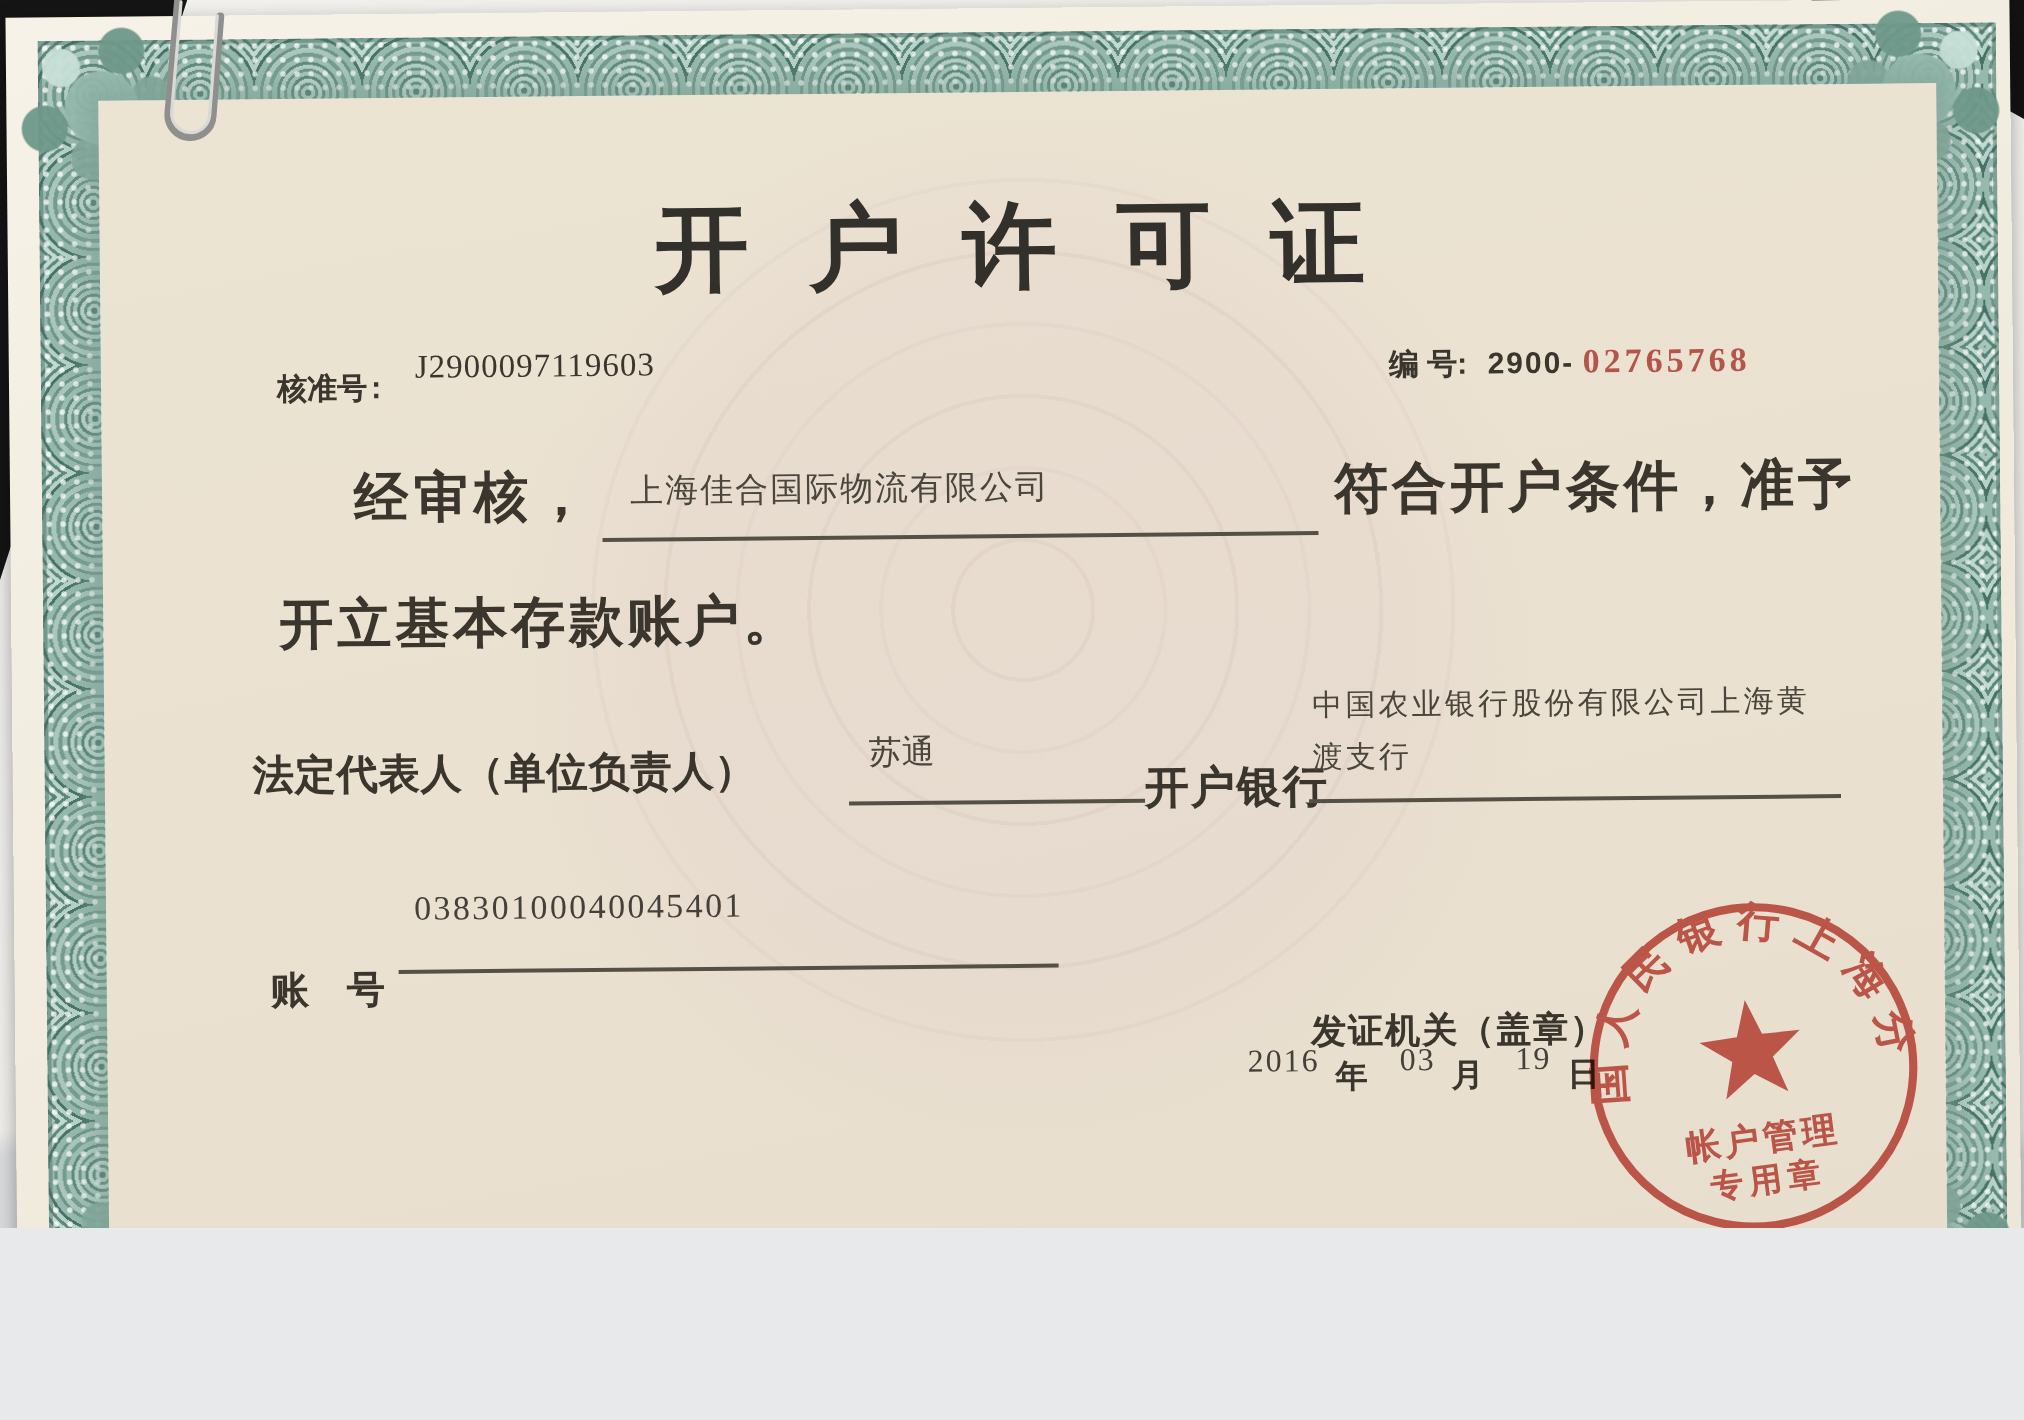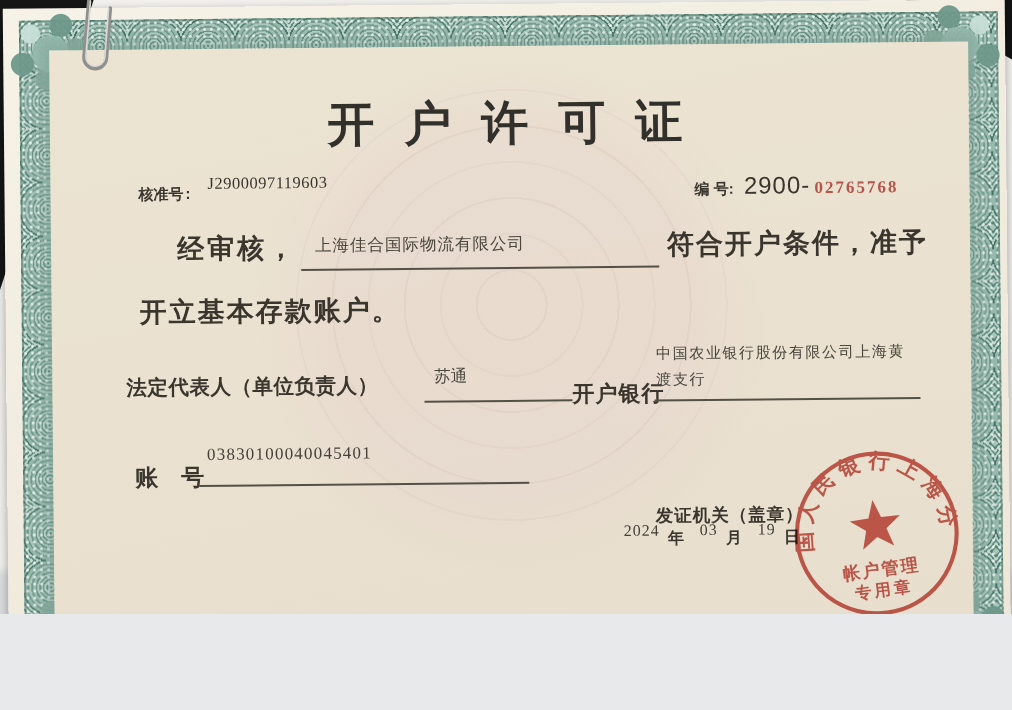--- a/index.html
+++ b/index.html
@@ -92,42 +92,42 @@
   .cert-title{
     left:0;right:0;top:88px;text-align:center;
     font-family:"Liberation Serif","DejaVu Serif",serif;
     font-weight:bold;font-size:47px;letter-spacing:30px;text-indent:30px;
     color:#32302a;
   }
   .lbl{font-weight:bold;}
   .approval-label{left:134px;top:178px;font-size:15px;font-family:Liberation Mono, monospace;}
   .approval-value{left:203px;top:167px;font-size:16.5px;letter-spacing:.5px;}
   .serial-row{left:690px;top:170px;font-size:15px;}
-  .serial-row .pfx{font-size:24px;font-weight:normal;letter-spacing:1px;margin-left:6px;}
+  .serial-row .pfx{font-size:15px;font-weight:bold;letter-spacing:1px;margin-left:6px;}
   .serial-row .red{color:#b5544a;font-family:"Liberation Serif","DejaVu Serif",serif;
      font-size:17px;letter-spacing:2px;font-weight:bold;}
   .audit-prefix{left:172px;top:224px;font-size:27px;font-weight:bold;letter-spacing:3px;}
   .company-line{
     left:296px;top:226px;width:358px;height:37px;
     border-bottom:2px solid #555046;
   }
   .company-name{position:absolute;left:14px;top:3px;font-size:16.5px;letter-spacing:1px;color:#4a463c;}
   .audit-suffix{left:662px;top:224px;font-size:27px;font-weight:bold;letter-spacing:2px;}
   .audit-line2{left:134px;top:287px;font-size:27px;font-weight:bold;letter-spacing:2px;}
   .legalrep-label{left:120px;top:366px;font-size:20.5px;letter-spacing:.5px;}
   .legalrep-line{left:418px;top:360px;width:148px;height:36px;border-bottom:2px solid #555046;}
   .legalrep-name{position:absolute;left:10px;top:1px;font-size:16.5px;color:#4a463c;font-family:Liberation Serif, serif;}
   .bank-label{left:566px;top:366px;font-size:22px;letter-spacing:1px;margin-top:10px;}
   .bank-line{left:648px;top:338px;width:266px;height:59px;border-bottom:2px solid #555046;}
   .bank-name{
     position:absolute;left:2px;top:0;width:258px;
     font-size:15px;line-height:26px;letter-spacing:1.6px;
     color:#4a463c;white-space:normal;
   }
-  .account-label{left:128px;top:455px;font-size:23px;}
+  .account-label{left:128px;top:475px;font-size:19px;}
   .account-line{left:192px;top:436px;width:330px;height:42px;border-bottom:2px solid #555046;}
   .account-number{position:absolute;left:8px;top:2px;font-size:17px;letter-spacing:1.2px;color:#45413a;}
   .issuer-label{left:648px;top:501px;font-size:17.5px;letter-spacing:1px;}
   .date-line{left:616px;top:526px;font-size:16px;}
   .date-line .dnum{font-family:"Liberation Serif","DejaVu Serif",serif;
      position:relative;top:-8px;margin-right:8px;letter-spacing:1px;color:#45413a;}
   .date-line .dlab{font-weight:bold;margin-right:16px;font-size:16px;}
   
   .seal{
     position:absolute;left:782px;top:446px;width:174px;height:174px;
@@ -184,21 +184,21 @@
     </div>
 
     <div class="t lbl account-label">账　号</div>
     <div class="t account-line">
       <span class="serif account-number">03830100040045401</span>
     </div>
 
     <div class="t lbl issuer-label">发证机关（盖章）</div>
 
     <div class="t date-line">
-      <span class="dnum">2024</span><span class="dlab">年</span><span class="dnum">03</span><span class="dlab">月</span><span class="dnum">19</span><span class="dlab">日</span>
+      <span class="dnum">2016</span><span class="dlab">年</span><span class="dnum">03</span><span class="dlab">月</span><span class="dnum">19</span><span class="dlab">日</span>
     </div>
 
     <svg class="seal" viewBox="0 0 170 170">
       <circle cx="85" cy="85" r="78" fill="none" stroke="#c85046" stroke-width="4"></circle>
       <path id="sealArc" d="M 24.9,106.9 A 64,64 0 1 1 145.2,106.9" fill="none"></path>
       <text font-size="20.5" font-weight="bold" fill="#c85046" letter-spacing="7" font-family="Liberation Sans, sans-serif">
         <textPath href="#sealArc" startOffset="50%" text-anchor="middle">中国人民银行上海分行</textPath>
       </text>
       <path fill="#c85046" d="M85,52 L91.2,69.5 L109.7,70 L95,81.2 L100.3,99 L85,88.5 L69.7,99 L75,81.2 L60.3,70 L78.8,69.5 Z"></path>
       <text x="85" y="126" text-anchor="middle" font-size="17" font-weight="bold" fill="#c85046" letter-spacing="2" font-family="Liberation Sans, sans-serif">帐户管理</text>

